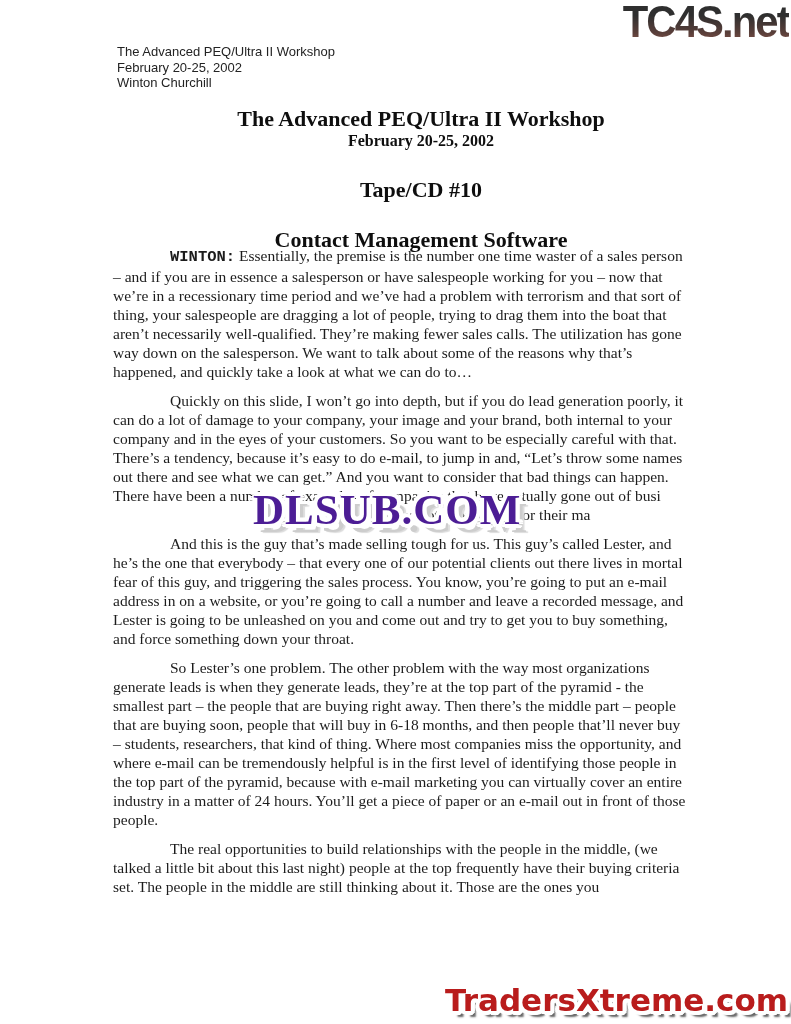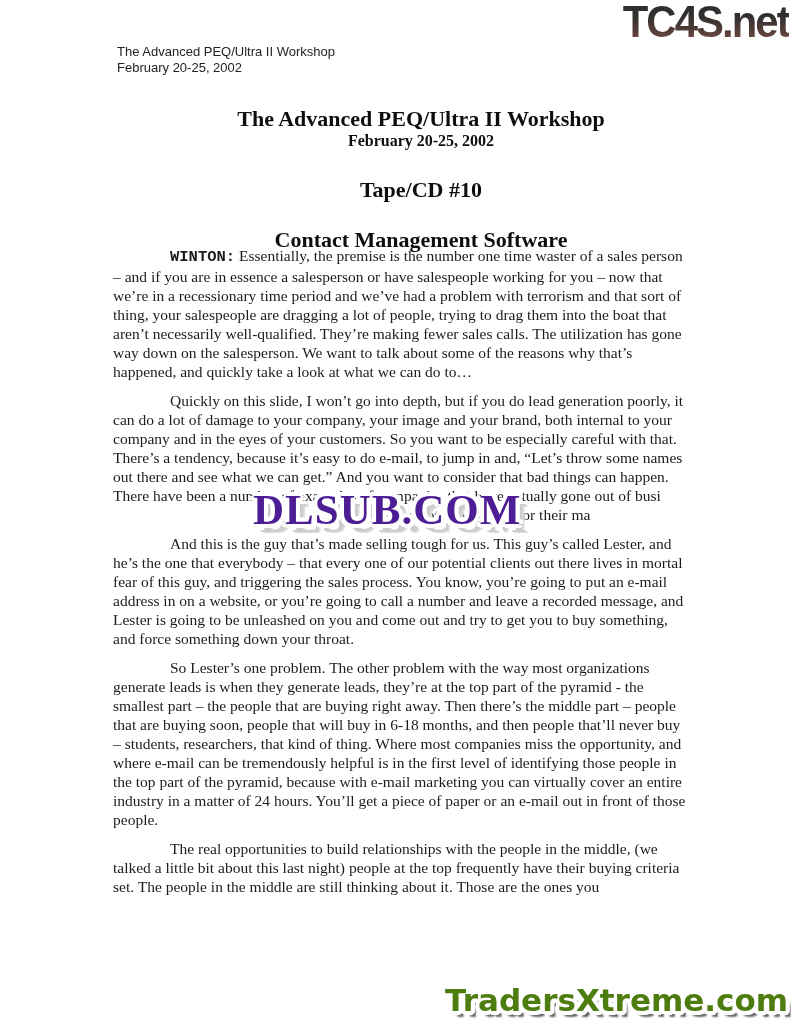--- a/index.html
+++ b/index.html
@@ -61,36 +61,37 @@
       -3px -3px 0 #fff, 3px -3px 0 #fff, -3px 3px 0 #fff, 3px 3px 0 #fff,
       -4px 0 0 #fff, 4px 0 0 #fff, 0 -4px 0 #fff, 0 4px 0 #fff,
       -2px -4px 0 #fff, 2px 4px 0 #fff, 4px -2px 0 #fff, -4px 2px 0 #fff,
       7px 8px 0 #cdcdcd, 9px 9px 1px #dcdcdc;
   }
   .wm-traders {
     position: absolute; right: 3px; top: 981px; z-index: 6;
     font-family: "DejaVu Sans", sans-serif;
     font-weight: bold; font-size: 31px; line-height: 38px;
     letter-spacing: 0px; white-space: nowrap;
-    color: #4d7c0f;
+    color: #b91c1c;
     text-shadow:
       -3px -3px 0 #fff, 3px -3px 0 #fff, -3px 3px 0 #fff, 3px 3px 0 #fff,
       -4px 0 0 #fff, 4px 0 0 #fff, 0 -4px 0 #fff, 0 4px 0 #fff,
       -2px -4px 0 #fff, 2px 4px 0 #fff, 4px 2px 0 #fff, -4px 2px 0 #fff,
       5px 6px 2px rgba(60,60,60,0.8);
   }
 </style>
 </head>
 <body>
 
 <div class="wm-tc4s">TC4S.net</div>
 
 <div class="doc-header">
   <div>The Advanced PEQ/Ultra II Workshop</div>
   <div>February 20-25, 2002</div>
+  <div>Winton Churchill</div>
 </div>
 
 <div class="title-block">
   <div class="title-lg">The Advanced PEQ/Ultra II Workshop</div>
   <div class="title-sm">February 20-25, 2002</div>
   <div class="title-lg2">Tape/CD #10</div>
   <div class="title-lg2">Contact Management Software</div>
 </div>
 
 <div class="body-text">

